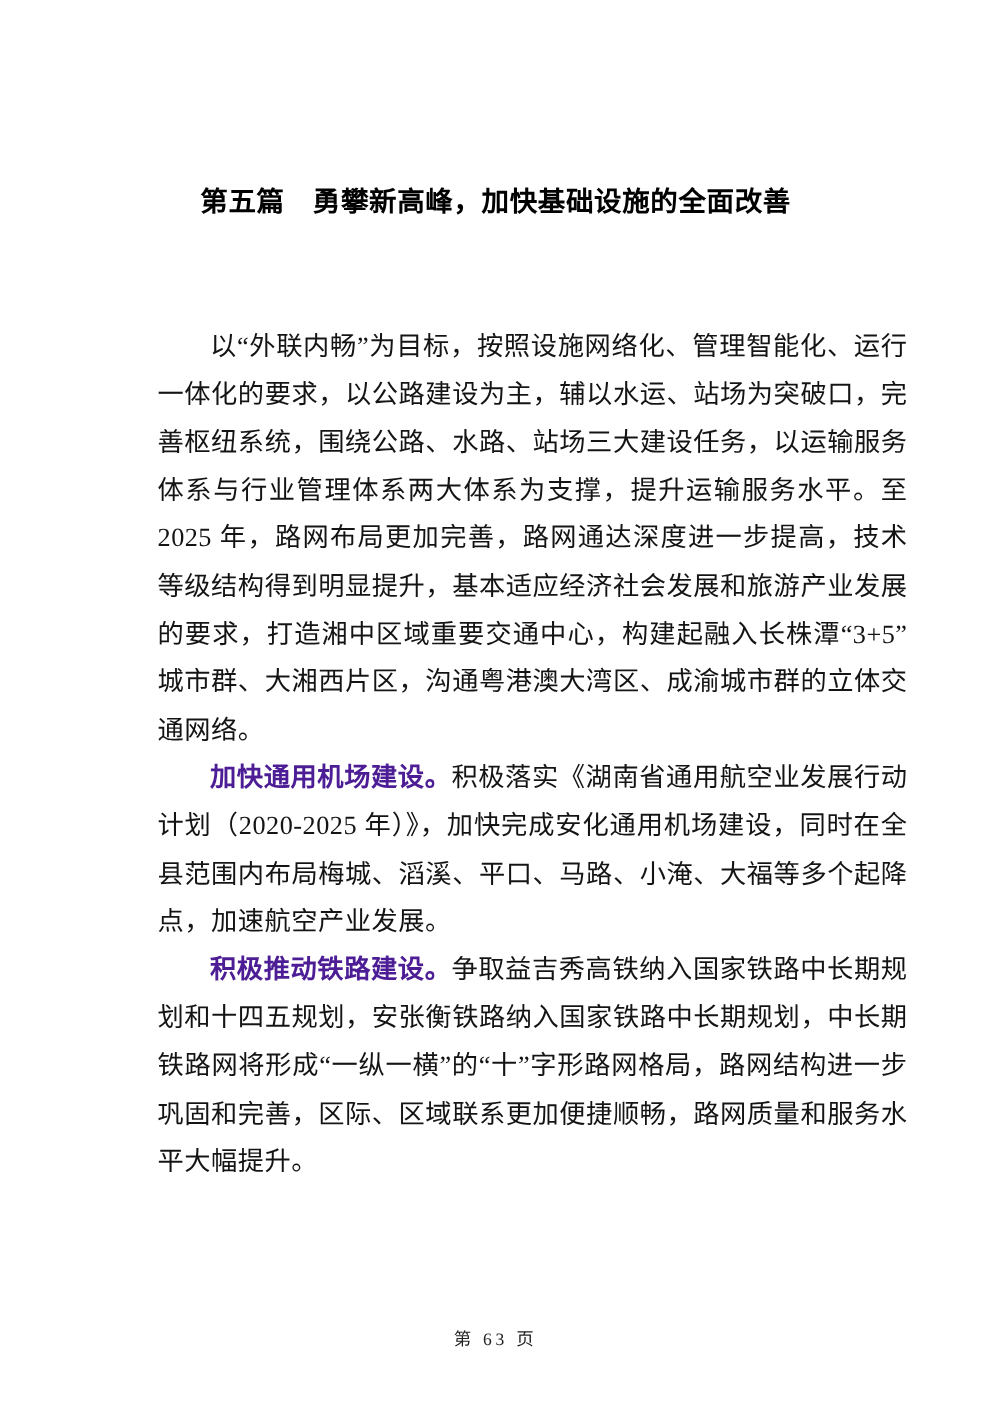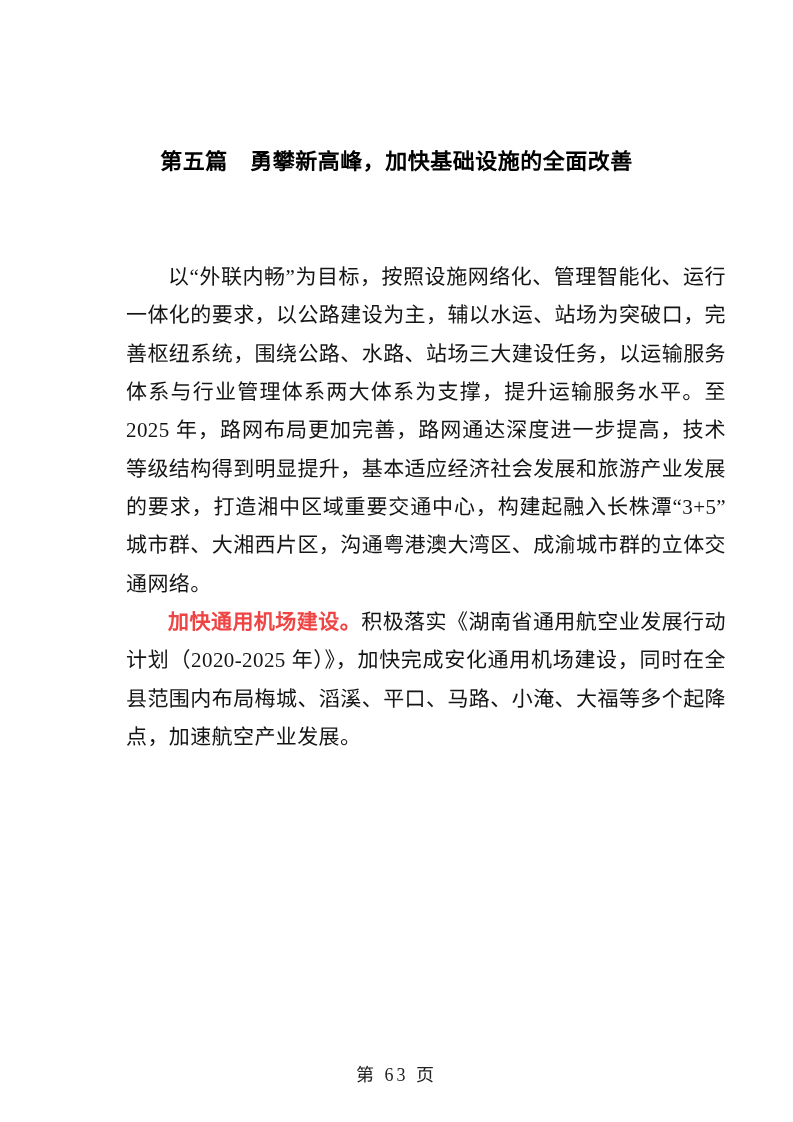--- a/index.html
+++ b/index.html
@@ -56,47 +56,50 @@
     color: #141414;
     margin-left: 20px;
   }
   .body-text p {
     margin: 0;
     padding: 0;
     text-indent: 2em;
   }
   .para-lead {
     font-weight: 700;
-    color: #ef4444;
+    color: #4c1d95;
   }
   .page-footer {
     position: absolute;
     top: 1060px;
     left: 0;
     width: 100%;
     text-align: center;
-    font-size: 18px;
+    font-size: 14px;
     letter-spacing: 3px;
     color: #222222;
   }
 </style>
 </head>
 <body>
 
 <div class="page">
 
   <h1 class="doc-title">第五篇　勇攀新高峰，加快基础设施的全面改善</h1>
 
 
   <div class="body-text">
     <p>
       <span class="para-lead"></span><span>以“外联内畅”为目标，按照设施网络化、管理智能化、运行一体化的要求，以公路建设为主，辅以水运、站场为突破口，完善枢纽系统，围绕公路、水路、站场三大建设任务，以运输服务体系与行业管理体系两大体系为支撑，提升运输服务水平。至 2025 年，路网布局更加完善，路网通达深度进一步提高，技术等级结构得到明显提升，基本适应经济社会发展和旅游产业发展的要求，打造湘中区域重要交通中心，构建起融入长株潭“3+5”城市群、大湘西片区，沟通粤港澳大湾区、成渝城市群的立体交通网络。</span>
     </p>
     <p>
       <span class="para-lead">加快通用机场建设。</span><span>积极落实《湖南省通用航空业发展行动计划（2020-2025 年）》，加快完成安化通用机场建设，同时在全县范围内布局梅城、滔溪、平口、马路、小淹、大福等多个起降点，加速航空产业发展。</span>
     </p>
+    <p>
+      <span class="para-lead">积极推动铁路建设。</span><span>争取益吉秀高铁纳入国家铁路中长期规划和十四五规划，安张衡铁路纳入国家铁路中长期规划，中长期铁路网将形成“一纵一横”的“十”字形路网格局，路网结构进一步巩固和完善，区际、区域联系更加便捷顺畅，路网质量和服务水平大幅提升。</span>
+    </p>
   </div>
 
   <div class="page-footer">
     <span>第 63 页</span>
   </div>
 
 </div>
 
 </body></html>

